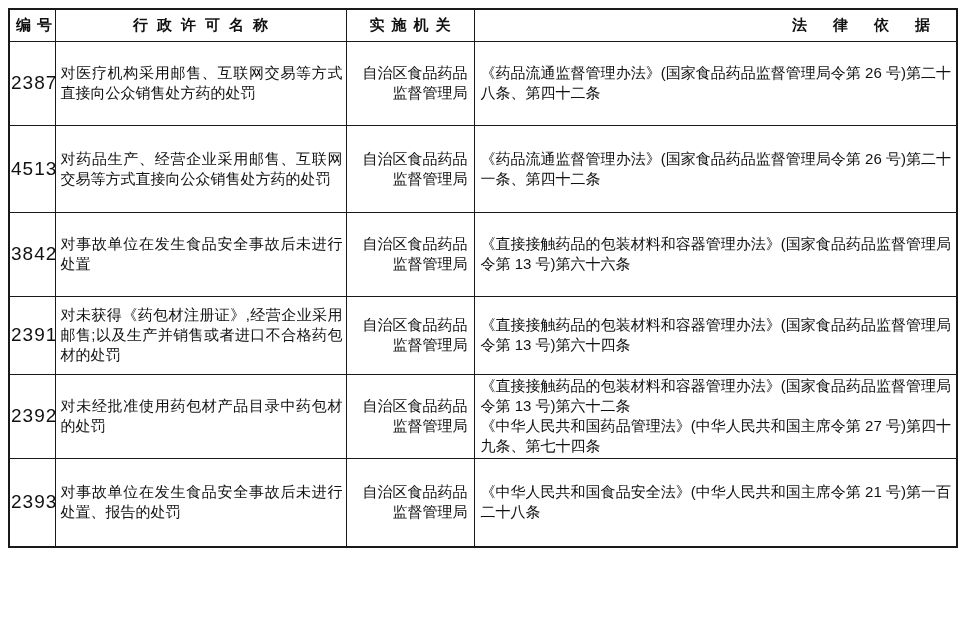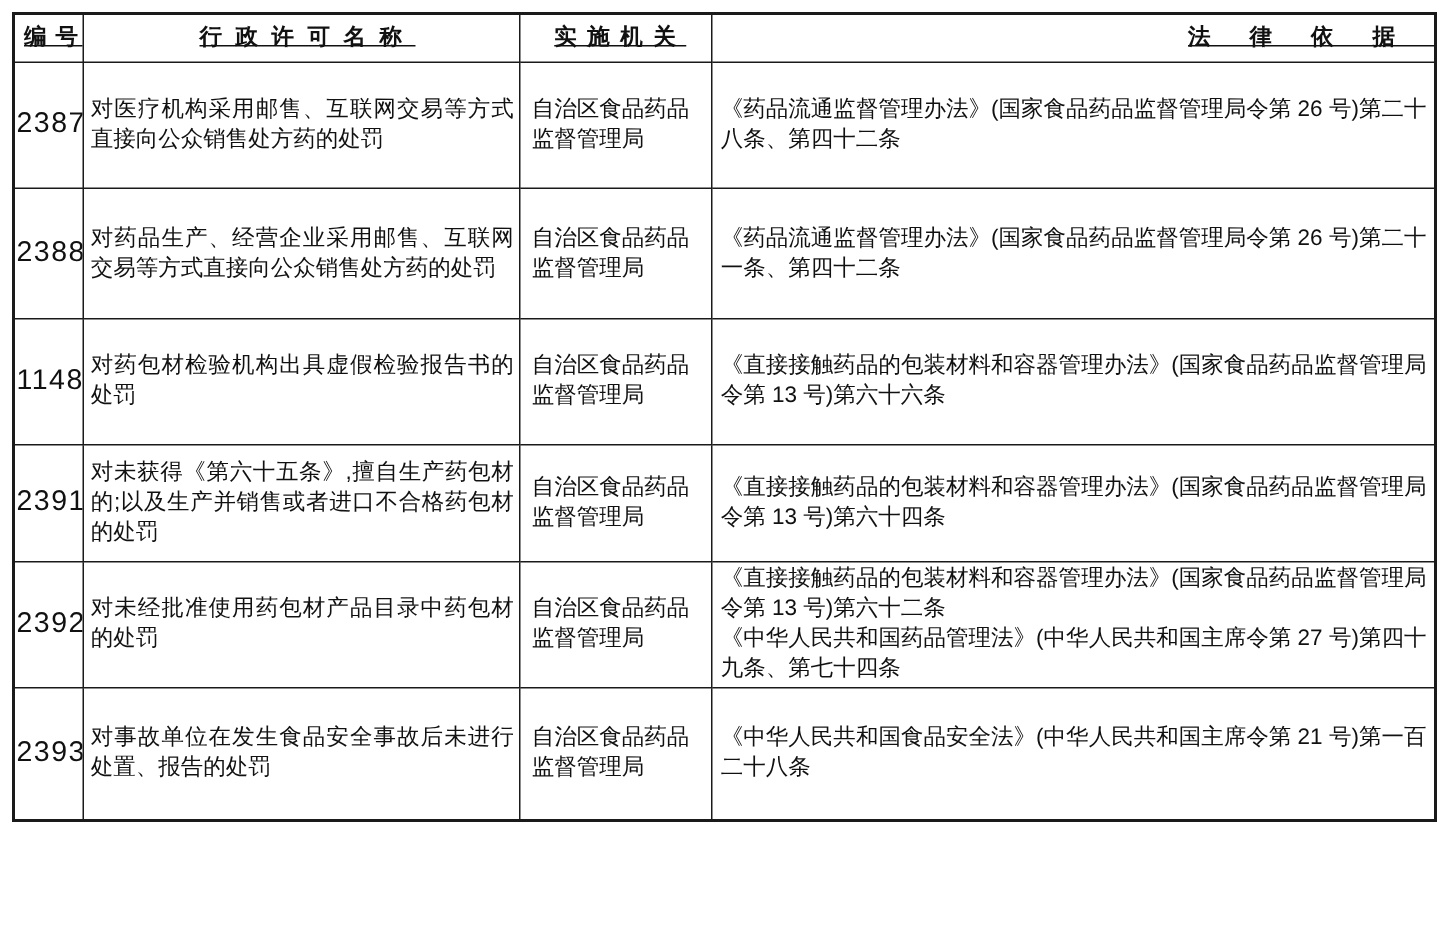--- a/index.html
+++ b/index.html
@@ -26,21 +26,21 @@
   col.c-agency { width: 128px; }
   col.c-legal  { width: 483px; }
 
   th, td {
     border: 1px solid #1a1a1a;
     font-size: 15px;
     line-height: 20px;
     vertical-align: middle;
     overflow: hidden;
   }
-  thead tr { height: 32px; text-decoration: underline; }
+  thead tr { height: 32px; }
   th {
     font-weight: bold;
     text-align: center;
     padding: 0;
     white-space: nowrap;
   }
   .th-id     { letter-spacing: 6px;  text-indent: 6px;  }
   .th-name   { letter-spacing: 9px;  text-indent: 9px;  }
   .th-agency { letter-spacing: 7px;  text-indent: 7px; margin-top: 26px;  }
   .th-legal  { letter-spacing: 26px; text-indent: 26px; text-align: right; }
@@ -56,21 +56,21 @@
   td.td-id {
     text-align: center;
     font-size: 19px;
     letter-spacing: 1px;
   }
   td.td-name {
     text-align: justify;
     padding: 0 3px 0 5px;
   }
   td.td-agency {
-    text-align: left;
+    text-align: right;
     padding: 0 6px 0 8px;
   }
   td.td-legal {
     text-align: justify;
     padding: 0 5px 0 6px;
     margin-top: 16px;
   }
 </style>
 </head>
 <body>
@@ -94,41 +94,41 @@
   <tr>
     <td class="td-id">2387</td>
     <td class="td-name">对医疗机构采用邮售、互联网交易等方式直接向公众销售处方药的处罚</td>
     <td class="td-agency">自治区食品药品监督管理局</td>
     <td class="td-legal">
           <div>《药品流通监督管理办法》(国家食品药品监督管理局令第 26 号)第二十八条、第四十二条</div>
         </td>
   </tr>
 
   <tr>
-    <td class="td-id">2388</td>
+    <td class="td-id">4513</td>
     <td class="td-name">对药品生产、经营企业采用邮售、互联网交易等方式直接向公众销售处方药的处罚</td>
     <td class="td-agency">自治区食品药品监督管理局</td>
     <td class="td-legal">
           <div>《药品流通监督管理办法》(国家食品药品监督管理局令第 26 号)第二十一条、第四十二条</div>
         </td>
   </tr>
 
   <tr>
-    <td class="td-id">1148</td>
-    <td class="td-name">对药包材检验机构出具虚假检验报告书的处罚</td>
+    <td class="td-id">3842</td>
+    <td class="td-name">对事故单位在发生食品安全事故后未进行处置</td>
     <td class="td-agency">自治区食品药品监督管理局</td>
     <td class="td-legal">
           <div>《直接接触药品的包装材料和容器管理办法》(国家食品药品监督管理局令第 13 号)第六十六条</div>
         </td>
   </tr>
 
 
   <tr>
     <td class="td-id">2391</td>
-    <td class="td-name">对未获得《第六十五条》,擅自生产药包材的;以及生产并销售或者进口不合格药包材的处罚</td>
+    <td class="td-name">对未获得《药包材注册证》,经营企业采用邮售;以及生产并销售或者进口不合格药包材的处罚</td>
     <td class="td-agency">自治区食品药品监督管理局</td>
     <td class="td-legal">
           <div>《直接接触药品的包装材料和容器管理办法》(国家食品药品监督管理局令第 13 号)第六十四条</div>
         </td>
   </tr>
 
   <tr>
     <td class="td-id">2392</td>
     <td class="td-name">对未经批准使用药包材产品目录中药包材的处罚</td>
     <td class="td-agency">自治区食品药品监督管理局</td>

